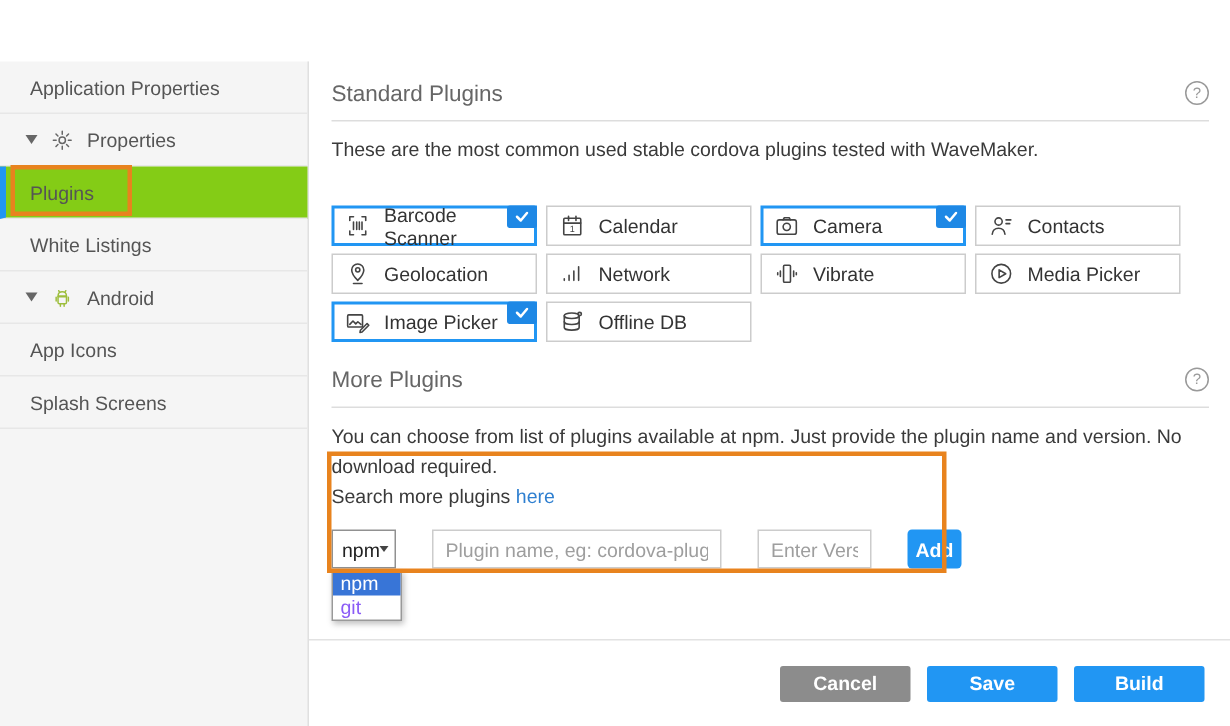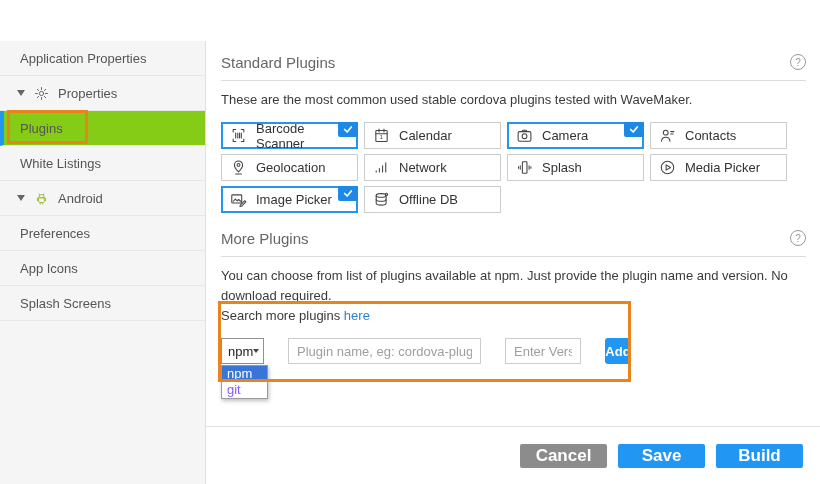--- a/index.html
+++ b/index.html
@@ -57,21 +57,21 @@
     margin:0 14px 0 15px; padding:13px 0 8px; border-bottom:1px solid #ddd;
   }
   .sec-head.more { margin-top:4px; }
   .sec-head h2 { font-size:15px; font-weight:normal; color:#666; line-height:18px; }
   .sec-head .qcircle { border-color:#999; color:#999; cursor:pointer; }
   .desc { margin:9px 15px 0; font-size:13px; color:#3a3a3a; line-height:20px; }
   a.link { color:var(--link); text-decoration:none; cursor:pointer; }
 
   
   .plugin-grid {
-    margin:12px 15px 0; display:grid;
+    margin:27px 15px 0; display:grid;
     grid-template-columns:repeat(4,137px); grid-auto-rows:27px;
     column-gap:6px; row-gap:5px;
   }
   .plugin {
     position:relative; border:1px solid #ccc; background:#fff; box-sizing:border-box;
     display:flex; align-items:center; gap:9px; padding-left:8px;
     font-size:13px; color:#333; cursor:pointer;
   }
   .plugin.checked { border:2px solid var(--accent); padding-left:7px; }
   .pl-icon { display:flex; flex:0 0 auto; }
@@ -103,33 +103,33 @@
   .option { height:16px; line-height:16px; padding-left:5px; font-size:13px; color:#8b5cf6; cursor:pointer; }
   .option.hl { background:var(--select-hl); color:#fff; }
   .text-input {
     height:26px; border:1px solid #ccc; box-sizing:border-box; padding:0 8px;
     font-size:13px; color:#333; font-family:inherit; outline:none;
   }
   .text-input::placeholder { color:#9e9e9e; }
   .name-input { width:193px; }
   .ver-input { width:76px; }
   .add-btn {
-    width:26px; height:26px; background:var(--accent); color:#fff; border:none;
+    width:36px; height:26px; background:var(--accent); color:#fff; border:none;
     border-radius:3px; font-weight:bold; font-size:13px; font-family:inherit; cursor:pointer;
   }
 
   
   footer {
     position:absolute; left:206px; right:0; bottom:0; height:58px; background:#fff;
     border-top:1px solid #e2e2e2; box-sizing:border-box;
     display:flex; align-items:center; justify-content:flex-end; gap:11px; padding-right:17px;
   }
   .btn {
     width:87px; height:24px; border:none; border-radius:2px; color:#fff;
-    font-weight:bold; font-size:17px; font-family:inherit; cursor:pointer;
+    font-weight:bold; font-size:13px; font-family:inherit; cursor:pointer;
   }
   .btn.gray { background:var(--cancel); }
   .btn.blue { background:var(--accent); }
 
   
   .annotation {
     position:absolute; border:3px solid var(--annotation);
     box-sizing:border-box; pointer-events:none; z-index:10;
   }
   #anno-sidebar  { left:7px;   top:110px; width:81px;  height:34px; }
@@ -179,23 +179,20 @@
         <svg viewBox="0 0 24 24">
           <path d="M7.5 10a4.5 4.5 0 019 0z"></path>
           <path d="M9.2 6.2L8.2 4.5M14.8 6.2l1-1.7"></path>
           <path d="M7.5 11h9v6a1.5 1.5 0 01-1.5 1.5H9A1.5 1.5 0 017.5 17z"></path>
           <path d="M5.5 11.5v4M18.5 11.5v4M10 18.5V21M14 18.5V21"></path>
         </svg>
       </span>
       <span>Android</span>
     </div>
     <div class="side-item">
-      <span>Preferences</span>
-    </div>
-    <div class="side-item">
       <span>App Icons</span>
     </div>
     <div class="side-item">
       <span>Splash Screens</span>
     </div>
   </nav>
 
 <main>
   <div class="sec-head">
     <h2>Standard Plugins</h2>
@@ -270,21 +267,21 @@
         </span>
         <span>Network</span>
       </div>
       <div class="plugin">
         <span class="pl-icon">
           <svg viewBox="0 0 24 24">
             <rect x="9" y="4" width="6.5" height="16" rx="1"></rect>
             <path d="M6 9.5v5M18.5 9.5v5M3.5 11v2M21 11v2"></path>
           </svg>
         </span>
-        <span>Splash</span>
+        <span>Vibrate</span>
       </div>
       <div class="plugin">
         <span class="pl-icon">
           <svg viewBox="0 0 24 24">
             <circle cx="12" cy="12" r="8.8"></circle>
             <path d="M10 8.3l6.2 3.7-6.2 3.7z"></path>
           </svg>
         </span>
         <span>Media Picker</span>
       </div>

